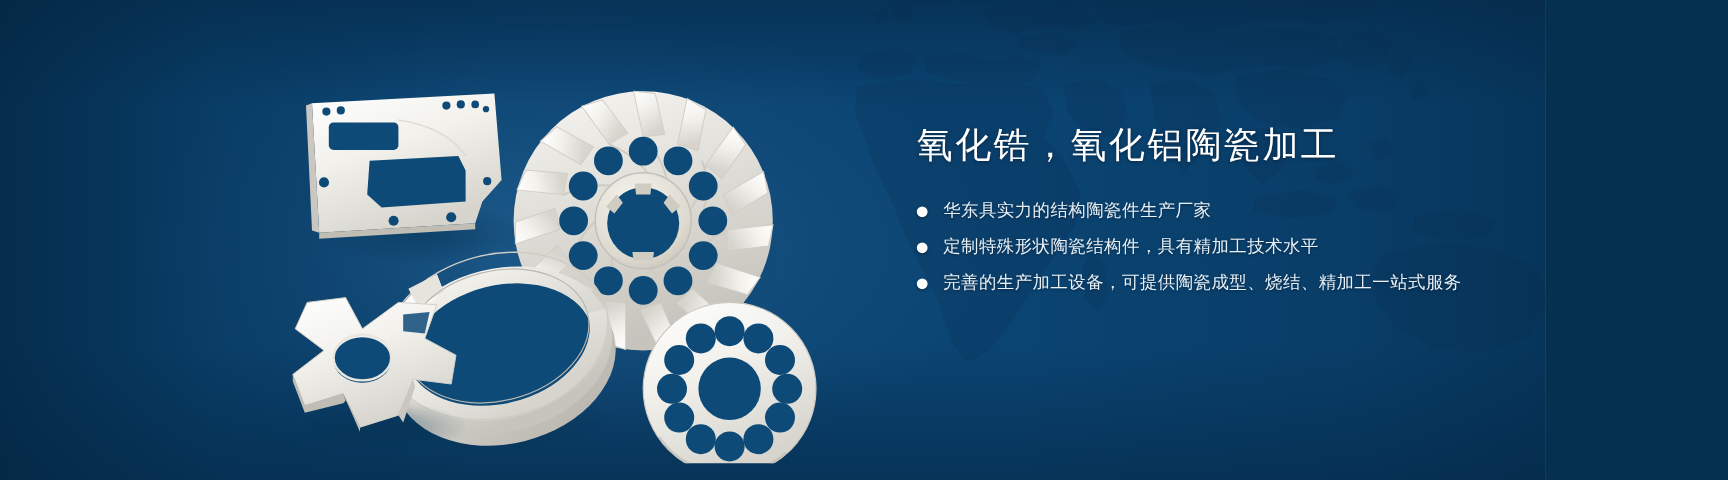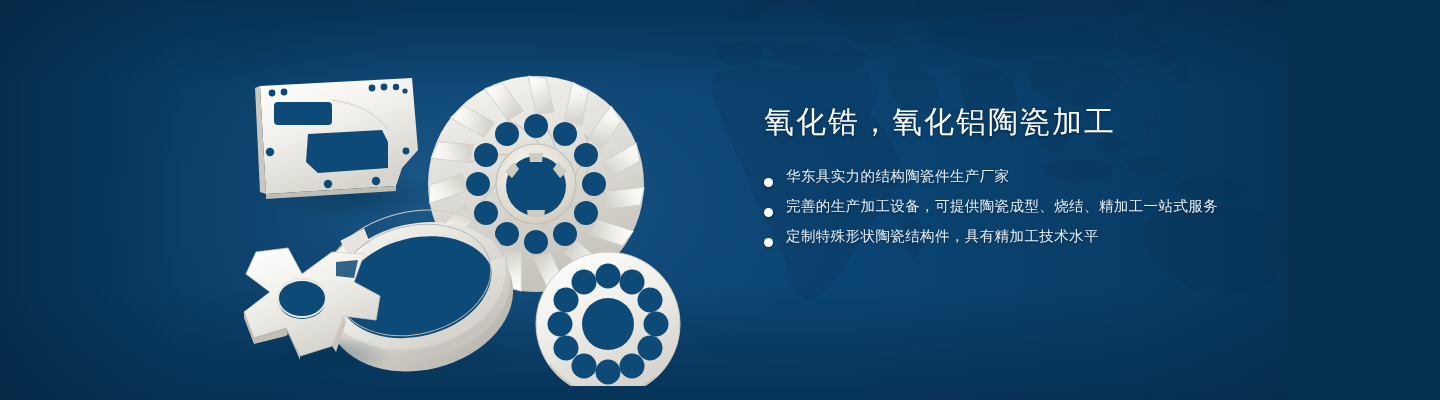--- a/index.html
+++ b/index.html
@@ -94,21 +94,21 @@
     text-shadow: 0 1px 3px rgba(0,20,40,0.55);
     white-space: nowrap;
   }
   .bullets {
     list-style: none;
     margin: 0;
     padding: 0;
   }
   .bullet {
     display: flex;
-    align-items: flex-end;
+    align-items: center;
     margin-bottom: 9px;
     white-space: nowrap;
   }
   .bullet:last-child { margin-bottom: 0; }
   .dot {
     flex: 0 0 auto;
     width: 9px;
     height: 9px;
     border-radius: 50%;
     background: #ffffff;
@@ -402,22 +402,22 @@
   <div class="copy">
     <h1 class="headline">氧化锆，氧化铝陶瓷加工</h1>
 
     <ul class="bullets">
       <li class="bullet">
         <span class="dot"></span>
         <span class="bullet-text">华东具实力的结构陶瓷件生产厂家</span>
       </li>
       <li class="bullet">
         <span class="dot"></span>
-        <span class="bullet-text">完善的生产加工设备，可提供陶瓷成型、烧结、精加工一站式服务</span>
+        <span class="bullet-text">定制特殊形状陶瓷结构件，具有精加工技术水平</span>
       </li>
       <li class="bullet">
         <span class="dot"></span>
-        <span class="bullet-text">定制特殊形状陶瓷结构件，具有精加工技术水平</span>
+        <span class="bullet-text">完善的生产加工设备，可提供陶瓷成型、烧结、精加工一站式服务</span>
       </li>
     </ul>
   </div>
 
 </div>
 
 </body></html>

